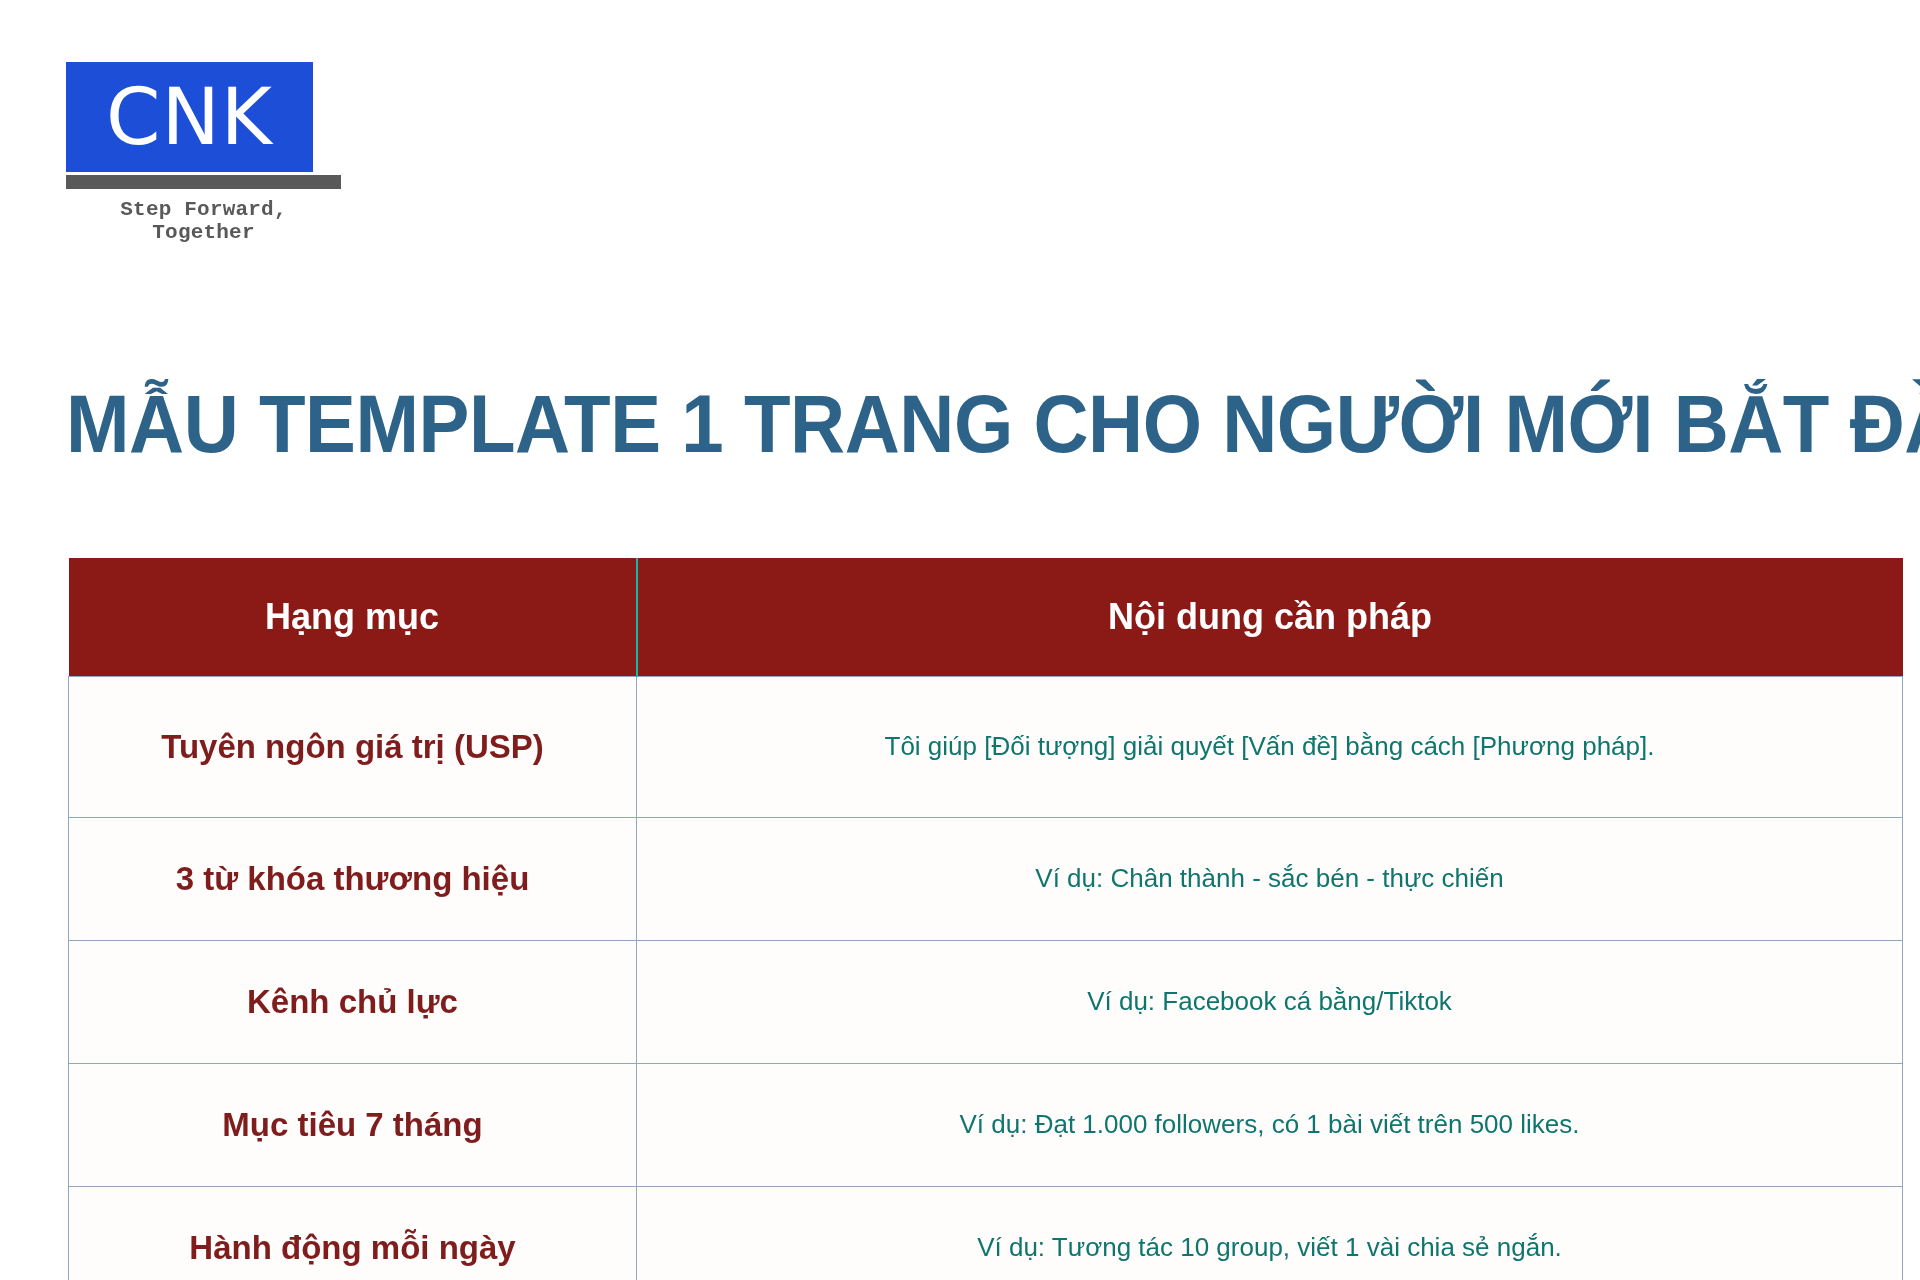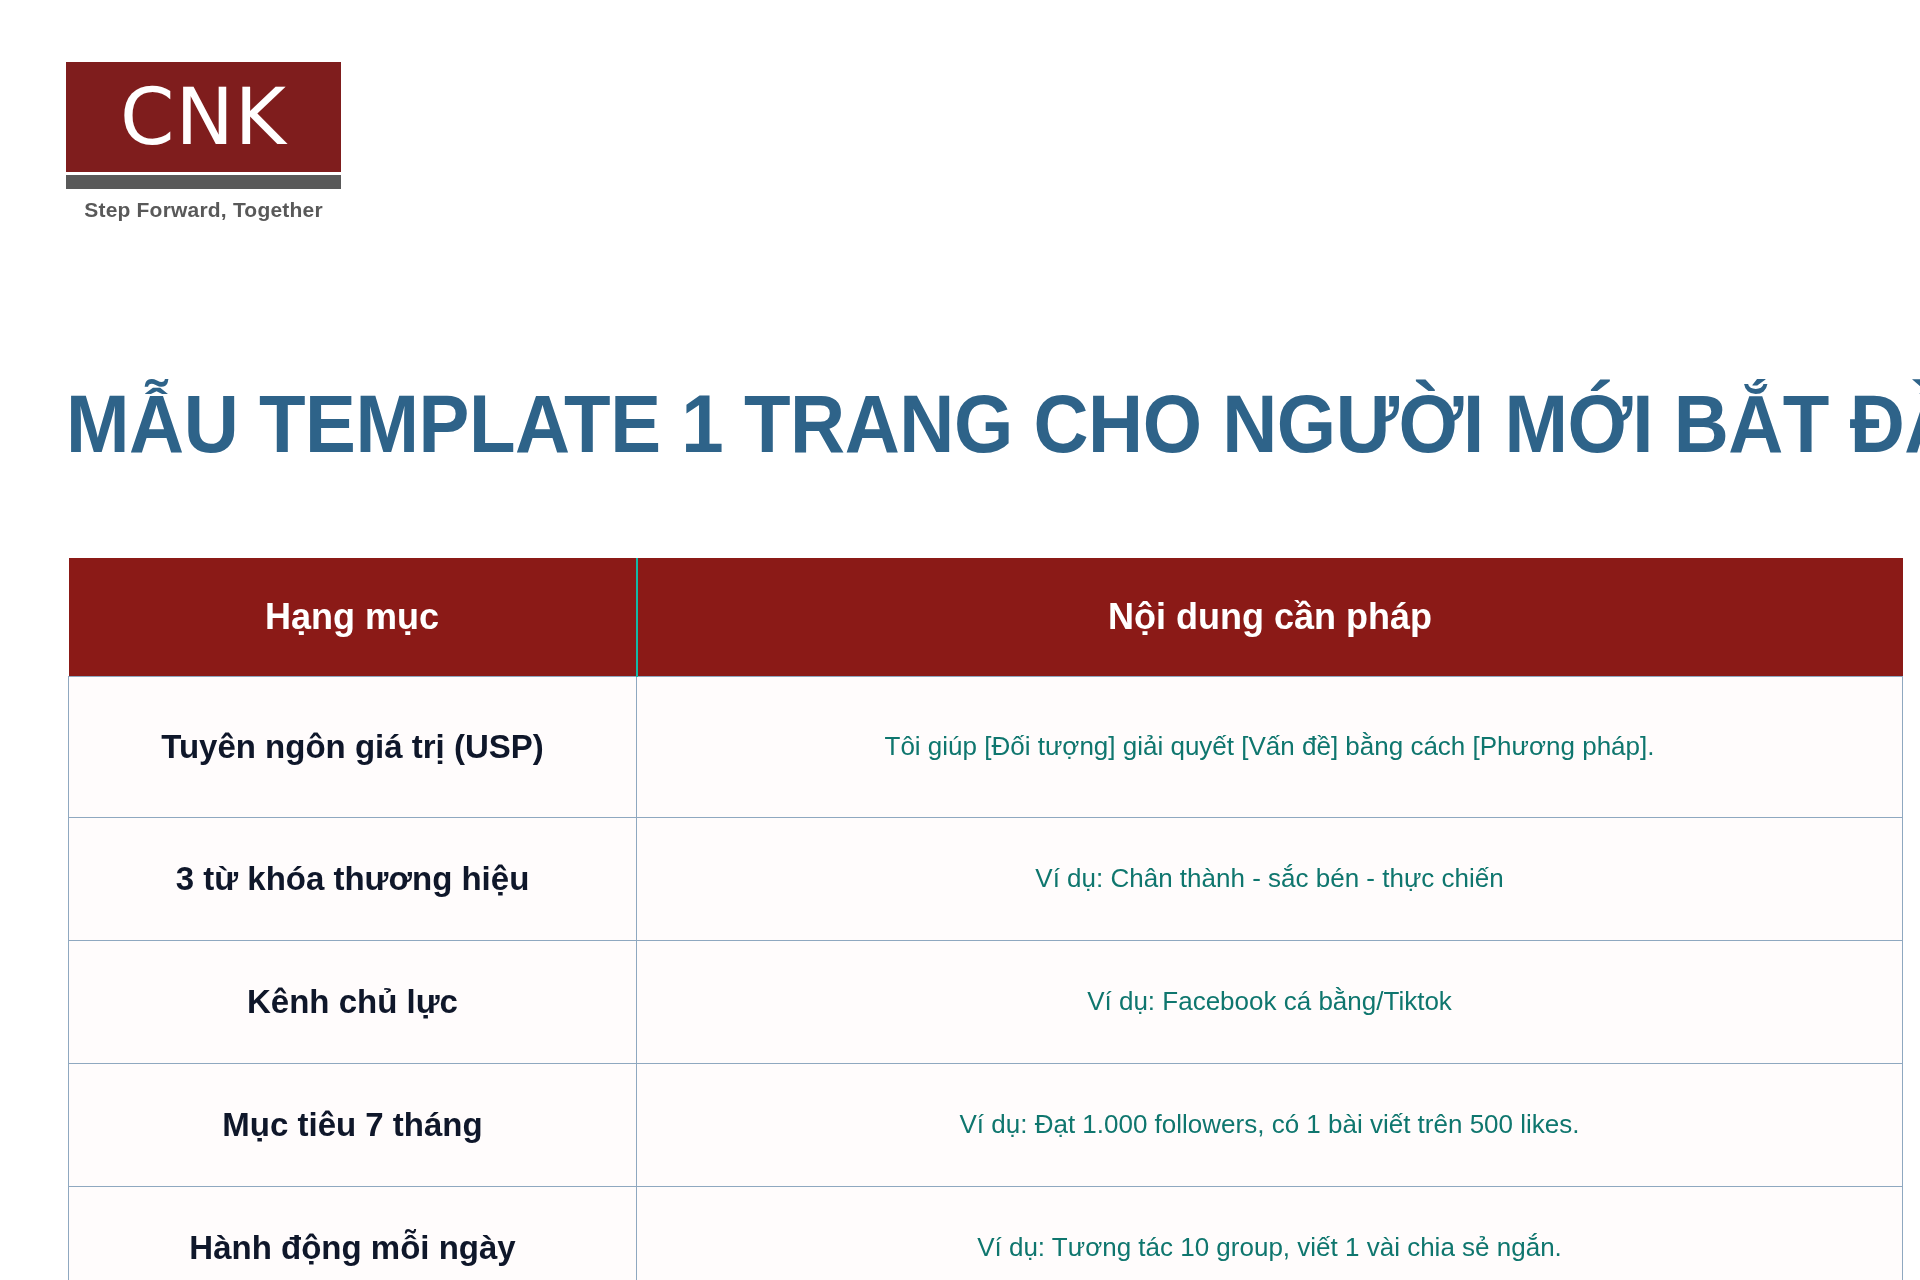--- a/index.html
+++ b/index.html
@@ -23,23 +23,23 @@
     height: 260px;
   }
 
   .logo-block {
     position: absolute;
     left: 66px;
     top: 62px;
     width: 275px;
   }
   .logo-mark {
-    width: 275px;
+    width: 247px;
     height: 110px;
-    background: #7f1d1d;
+    background: #1d4ed8;
     display: flex;
     align-items: center;
     justify-content: center;
     position: relative;
   }
   .logo-mark-text {
     color: #ffffff;
     font-size: 78px;
     font-weight: 400;
     letter-spacing: 1px;
@@ -53,21 +53,21 @@
     margin-top: 3px;
   }
   .logo-tagline {
     margin-top: 9px;
     width: 275px;
     text-align: center;
     color: #595959;
     font-size: 21px;
     font-weight: 700;
     letter-spacing: 0.2px;
-    font-family: Liberation Sans, sans-serif;
+    font-family: Liberation Mono, monospace;
   }
 
   .email-pill {
     position: absolute;
     right: 78px;
     top: 128px;
     background: #8B1A17;
     color: #ffffff;
     border-radius: 40px;
     padding: 13px 40px 15px 40px;
@@ -127,21 +127,21 @@
   }
 
   table.tpl tbody td {
     border: 1px solid #8FA8C0;
     background: #FFFCFC;
     vertical-align: middle;
     text-align: center;
     padding: 18px 26px;
   }
   table.tpl tbody td.cat {
-    color: #0f172a;
+    color: #7f1d1d;
     font-size: 33px;
     font-weight: 700;
     line-height: 1.25;
   }
   table.tpl tbody td.content {
     color: #0f766e;
     font-size: 26px;
     font-weight: 400;
     line-height: 1.35;
   }

